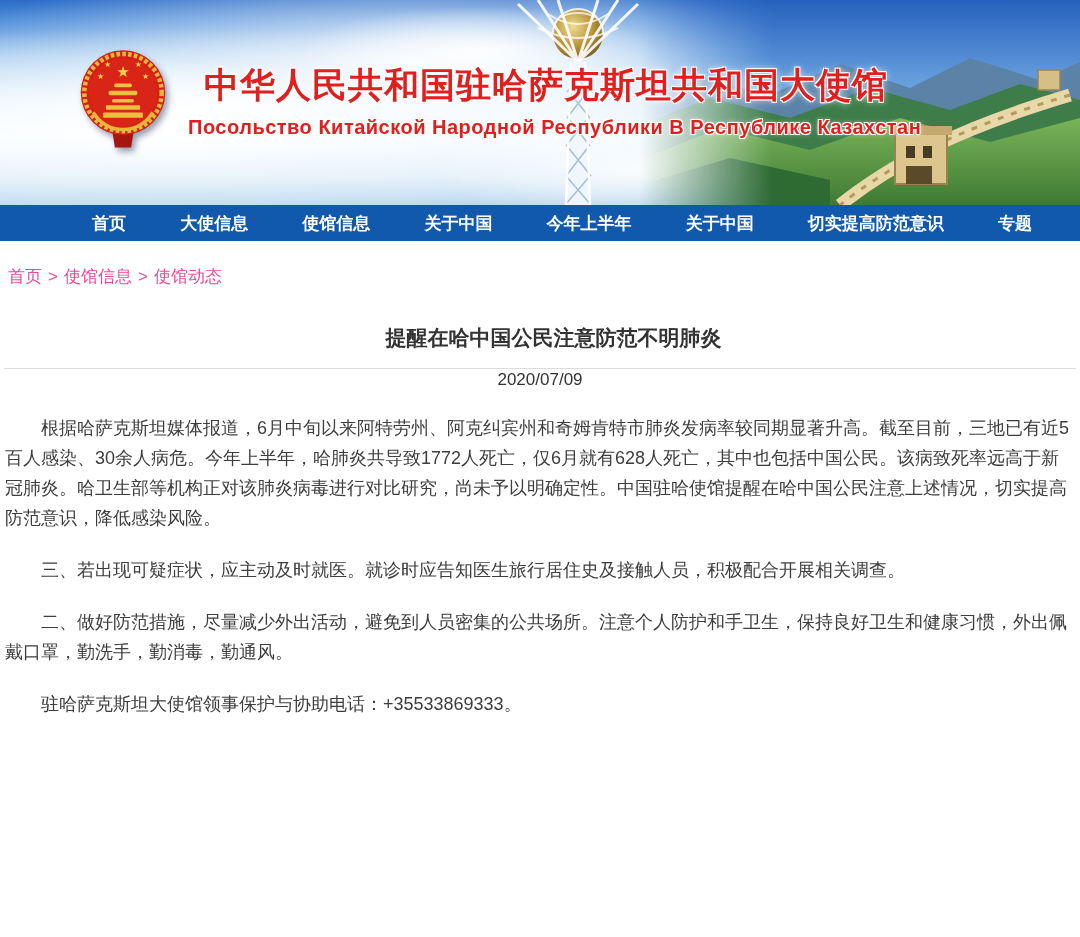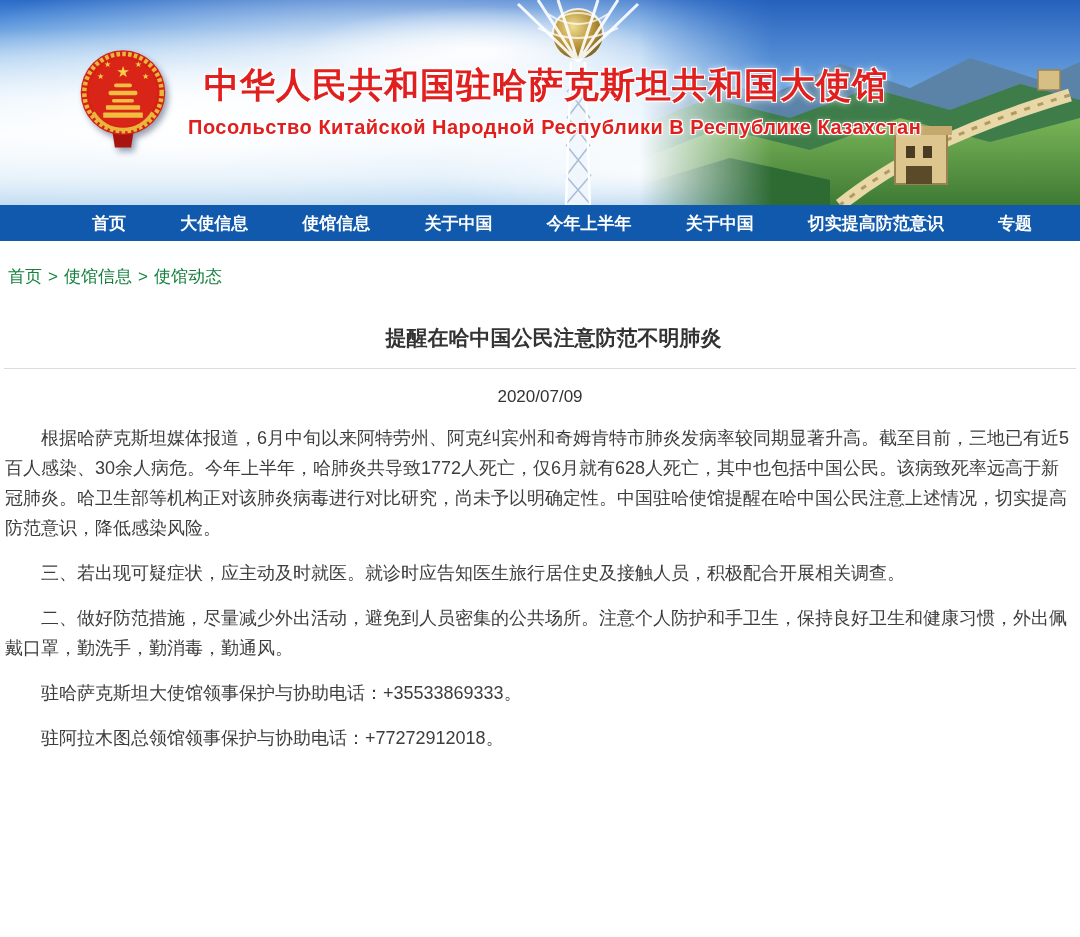--- a/index.html
+++ b/index.html
@@ -62,44 +62,44 @@
     padding: 0 48px 0 92px;
   }
   .nav-item {
     color: #ffffff; font-size: 17px; font-weight: bold;
     white-space: nowrap; cursor: pointer;
   }
 
   
   .breadcrumb {
     padding: 26px 1px 0 8px;
-    font-size: 17px; color: #15803d; line-height: 20px;
+    font-size: 17px; color: #ec4899; line-height: 20px;
   }
   .breadcrumb span { cursor: pointer; }
   .breadcrumb .sep { margin: 0 6px; cursor: default; }
 
   .article-title {
     margin: 38px 0 0 0;
     text-align: center;
     font-size: 21px; font-weight: bold; color: #333333;
     line-height: 26px;
     padding-left: 27px;
   }
   .title-rule {
     border: none; border-top: 1px solid #dcdcdc;
     margin: 17px 4px 0 4px;
   }
   .article-date {
-    margin-top: 17px;
+    margin-top: 0;
     text-align: center;
     font-size: 17px; color: #333333; line-height: 22px;
   }
   .article-body { margin-top: 14px; padding: 0 5px; }
   .article-body p {
-    margin: 15px 0;
+    margin: 22px 0;
     font-size: 18px; line-height: 30px; color: #3d3d3d;
     text-indent: 2em;
   }
 </style>
 </head>
 <body>
 
 <div class="banner">
   <div class="cloud c1"></div>
   <div class="cloud c2"></div>
@@ -189,15 +189,14 @@
 <div>
   <h1 class="article-title">提醒在哈中国公民注意防范不明肺炎</h1>
   <hr class="title-rule">
   <div class="article-date">2020/07/09</div>
 
   <div class="article-body">
     <p>根据哈萨克斯坦媒体报道，6月中旬以来阿特劳州、阿克纠宾州和奇姆肯特市肺炎发病率较同期显著升高。截至目前，三地已有近5百人感染、30余人病危。今年上半年，哈肺炎共导致1772人死亡，仅6月就有628人死亡，其中也包括中国公民。该病致死率远高于新冠肺炎。哈卫生部等机构正对该肺炎病毒进行对比研究，尚未予以明确定性。中国驻哈使馆提醒在哈中国公民注意上述情况，切实提高防范意识，降低感染风险。</p>
     <p>三、若出现可疑症状，应主动及时就医。就诊时应告知医生旅行居住史及接触人员，积极配合开展相关调查。</p>
     <p>二、做好防范措施，尽量减少外出活动，避免到人员密集的公共场所。注意个人防护和手卫生，保持良好卫生和健康习惯，外出佩戴口罩，勤洗手，勤消毒，勤通风。</p>
     <p>驻哈萨克斯坦大使馆领事保护与协助电话：+35533869333。</p>
-    <p>驻阿拉木图总领馆领事保护与协助电话：+77272912018。</p>
   </div>
 </div>
 
 </body></html>

